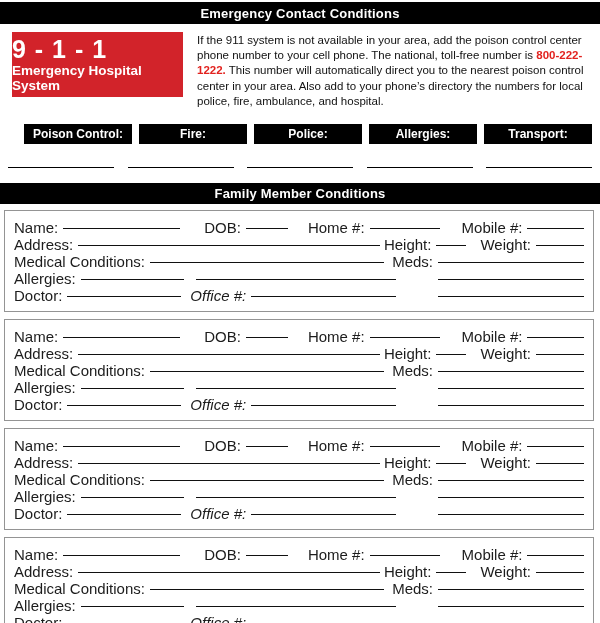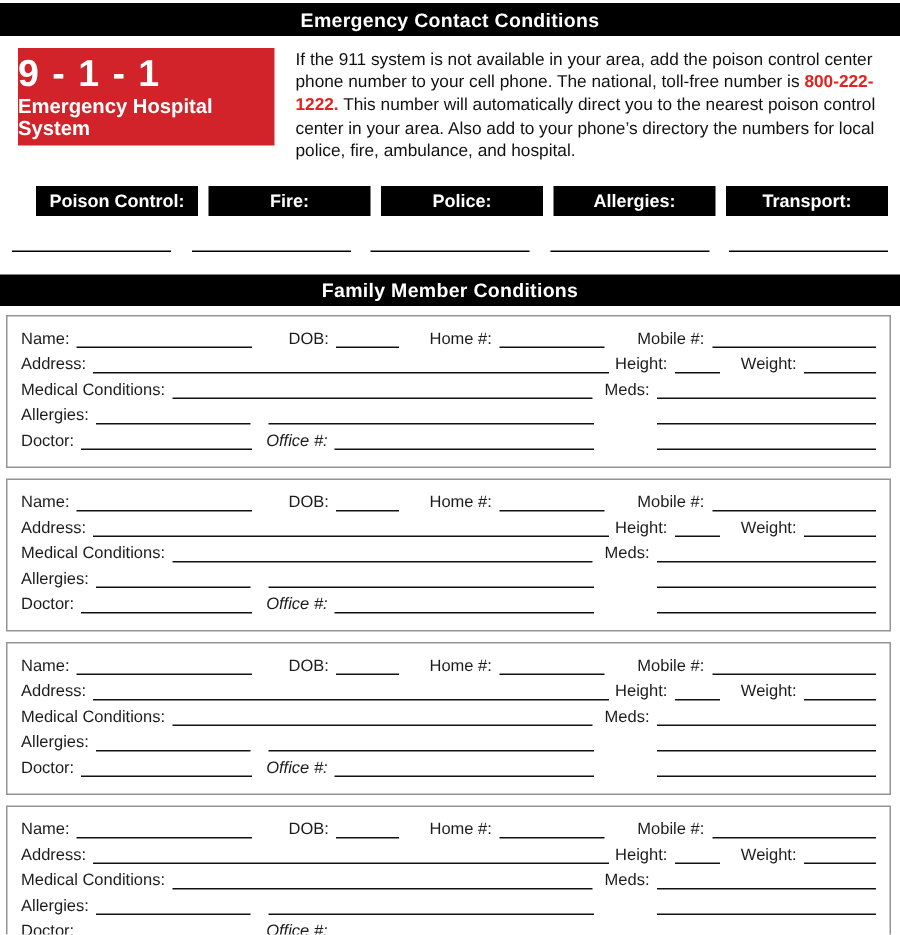--- a/index.html
+++ b/index.html
@@ -77,23 +77,23 @@
   .family-bar { margin-top: 15px; height: 21px; }
   .member-block {
     margin: 6px 6px 0 4px;
     border: 1px solid #949494;
     padding: 8px 9px 0 9px;
     height: 102px;
   }
   .member-block + .member-block { margin-top: 7px; }
   .frow {
     display: flex;
-    align-items: center;
+    align-items: flex-start;
     height: 17px;
-    font-size: 11px;
+    font-size: 15px;
     white-space: nowrap;
   }
   .lbl { padding-bottom: 3px; flex: none; color: #1c1c1c; }
   .u {
     border-bottom: 1.5px solid #111;
     height: 10px;
     margin-bottom: 2px;
     margin-left: 5px;
     flex: none;
   }

